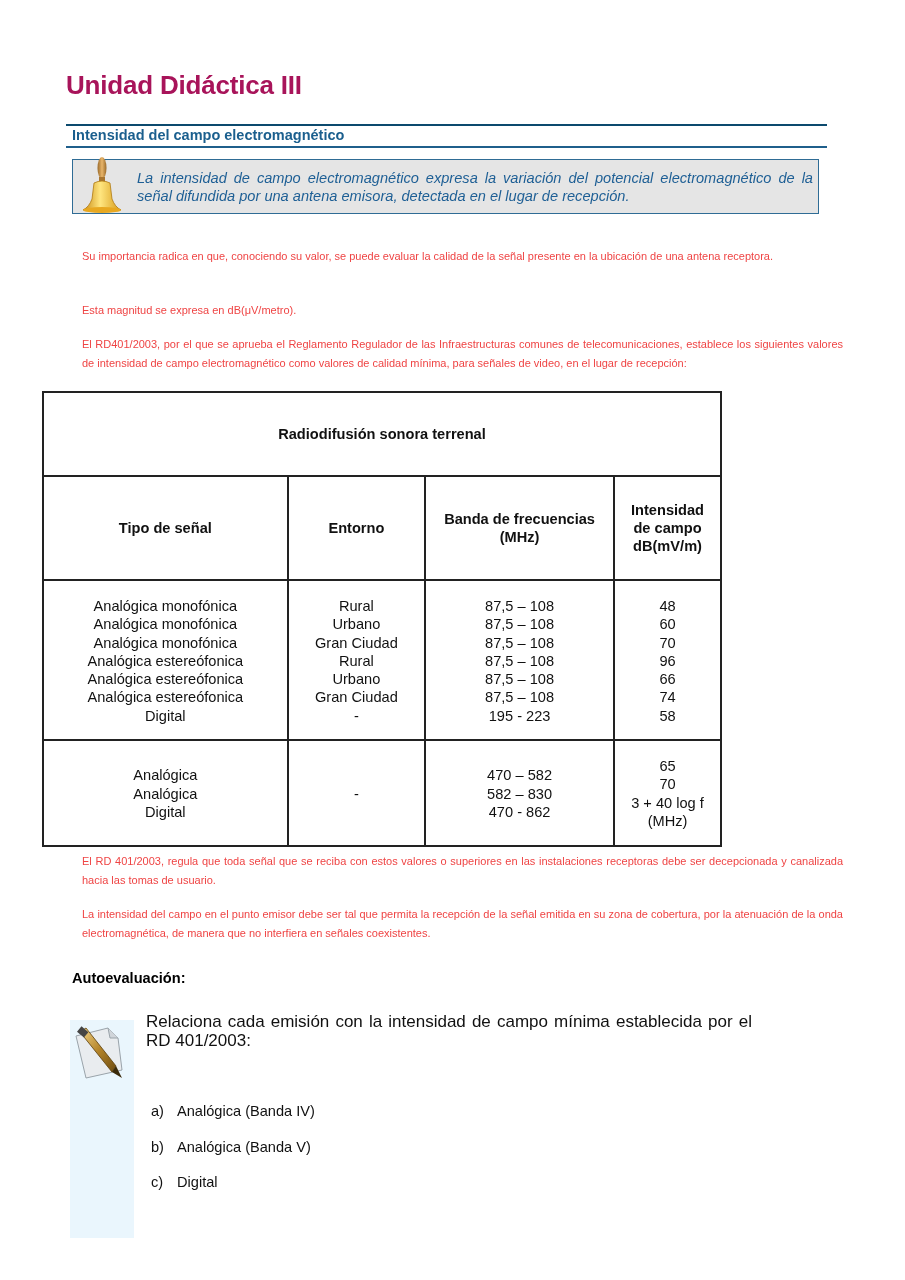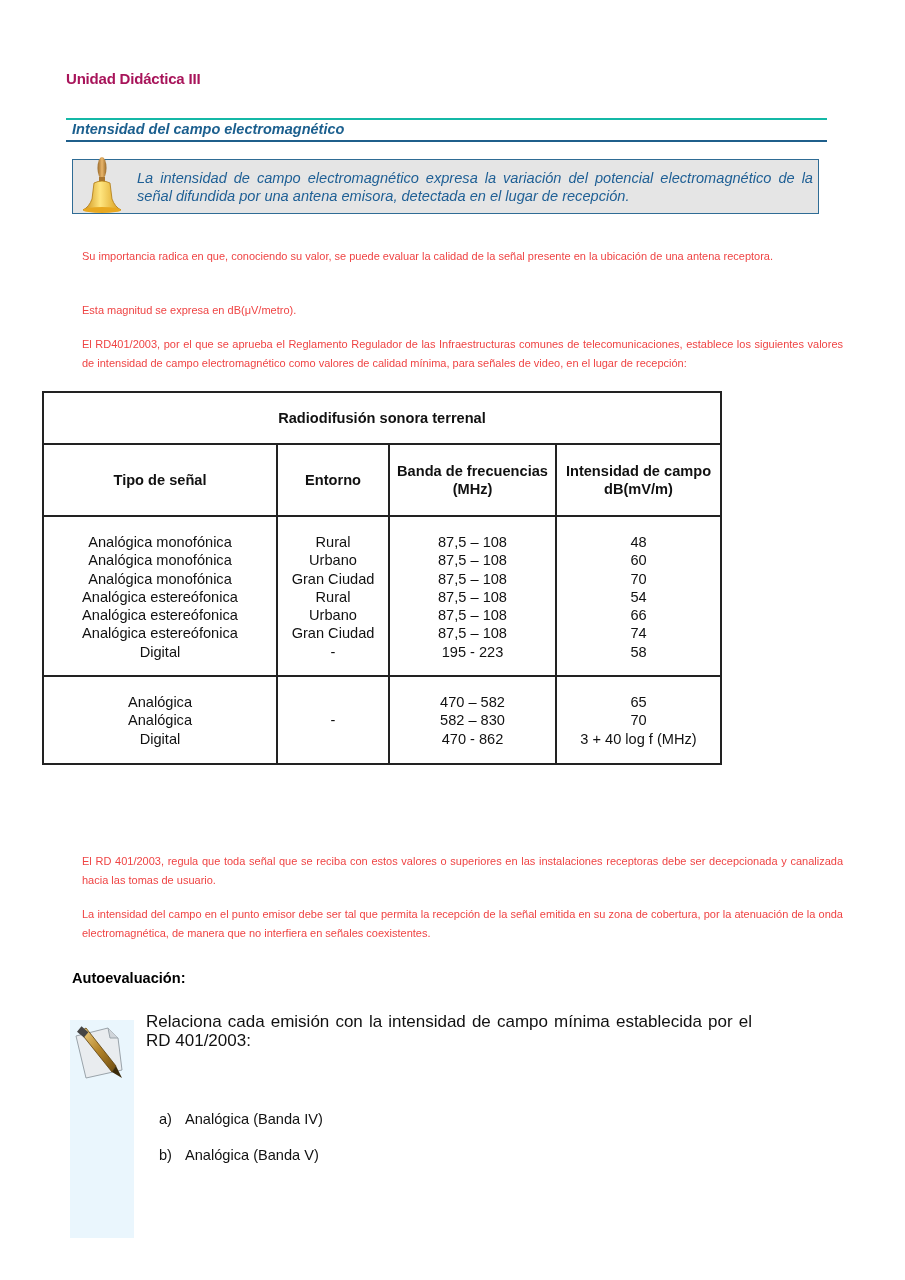--- a/index.html
+++ b/index.html
@@ -3,26 +3,26 @@
   <meta charset="utf-8">
   <style>
     html, body { margin: 0; padding: 0; background: #ffffff; }
     body {
       width: 905px; height: 1280px; position: relative; overflow: hidden;
       font-family: "Liberation Sans", sans-serif; color: #111;
     }
     .page { position: absolute; left: 66px; top: 0; width: 761px; }
     .unit-title {
       position: absolute; top: 70px; left: 0;
-      font-size: 15px; font-weight: bold; color: #a8145a; margin: 0;
+      font-size: 26px; font-weight: bold; color: #a8145a; margin: 0;
       letter-spacing: -0.2px;
     }
     .section-head {
-      position: absolute; top: 118px; left: 0; width: 761px; height: 20px;
-      border-top: 2px solid #14b8a6; border-bottom: 2px solid #1f5f8b; font-style: italic;
+      position: absolute; top: 124px; left: 0; width: 761px; height: 20px;
+      border-top: 2px solid #0c4a6e; border-bottom: 2px solid #1f5f8b;
     }
     .section-head span {
       position: absolute; left: 6px; top: 1px;
       font-size: 14.5px; font-weight: bold; color: #1b5f8e;
     }
     .note-box {
       position: absolute; top: 159px; left: 6px; width: 747px; height: 55px;
       background: #e5e5e5; border: 1.5px solid #2f6c95; box-sizing: border-box;
     }
     .note-box .bell { position: absolute; left: 8px; top: -5px; }
@@ -32,40 +32,40 @@
       text-align: justify;
     }
     .para {
       position: absolute; left: 0; width: 761px; margin: 16px;
       font-size: 11px; line-height: 18.5px; text-align: justify; color: #ef4444;
     }
     table.data {
       position: absolute; top: 391px; left: 42px; width: 680px;
       border-collapse: collapse; font-size: 14.6px; text-align: center;
     }
-    table.data td, table.data th { border: 2px solid #222; padding: 0; }
+    table.data td, table.data th { border: 2px solid #222; padding: 16px; }
     table.data th { font-weight: bold; }
     .sect-row th { height: 50px; }
     .hdr-row th { height: 70px; line-height: 18px; }
     .cell-list { line-height: 18.3px; padding: 16px 0 14px 0 !important; }
     .tv-list { line-height: 18.3px; padding: 16px 0 15px 0 !important; }
     .autoeval {
       position: absolute; top: 970px; left: 6px;
       font-size: 14.6px; font-weight: bold; color: #000000;
     }
     .exercise {
       position: absolute; top: 1020px; left: 4px; width: 64px; height: 218px;
       background: #eaf6fd;
     }
     .exercise .pen { position: absolute; left: 0; top: 2px; }
     .ex-text {
       position: absolute; top: 1005px; left: 72px; width: 606px; margin: 8px;
       font-size: 17px; line-height: 18.5px; text-align: justify;
     }
-    .options { position: absolute; top: 1099px; left: 81px; margin: 12px; padding: 0; list-style: none; }
+    .options { position: absolute; top: 1099px; left: 81px; margin: 4px; padding: 0; list-style: none; }
     .options li { height: 35.5px; font-size: 14.6px; }
     .options .lbl { display: inline-block; width: 26px; }
   </style>
 </head>
 <body>
 
 <div class="page">
 
   <h1 class="unit-title">Unidad Didáctica III</h1>
 
@@ -164,21 +164,21 @@
       <div>87,5 – 108</div>
       <div>87,5 – 108</div>
       <div>87,5 – 108</div>
       <div>87,5 – 108</div>
       <div>195 - 223</div>
     </td>
     <td class="cell-list">
       <div>48</div>
       <div>60</div>
       <div>70</div>
-      <div>54</div>
+      <div>96</div>
       <div>66</div>
       <div>74</div>
       <div>58</div>
     </td>
   </tr>
   <tr>
     <td class="tv-list">
       <div>Analógica</div>
       <div>Analógica</div>
       <div>Digital</div>
@@ -200,13 +200,16 @@
 
 <p class="ex-text" style="left:138px">Relaciona cada emisión con la intensidad de campo mínima establecida por el RD 401/2003:</p>
 
 <ul class="options" style="left:147px">
   <li>
     <span class="lbl">a)</span><span>Analógica (Banda IV)</span>
   </li>
   <li>
     <span class="lbl">b)</span><span>Analógica (Banda V)</span>
   </li>
+  <li>
+    <span class="lbl">c)</span><span>Digital</span>
+  </li>
 </ul>
 
 </body></html>

